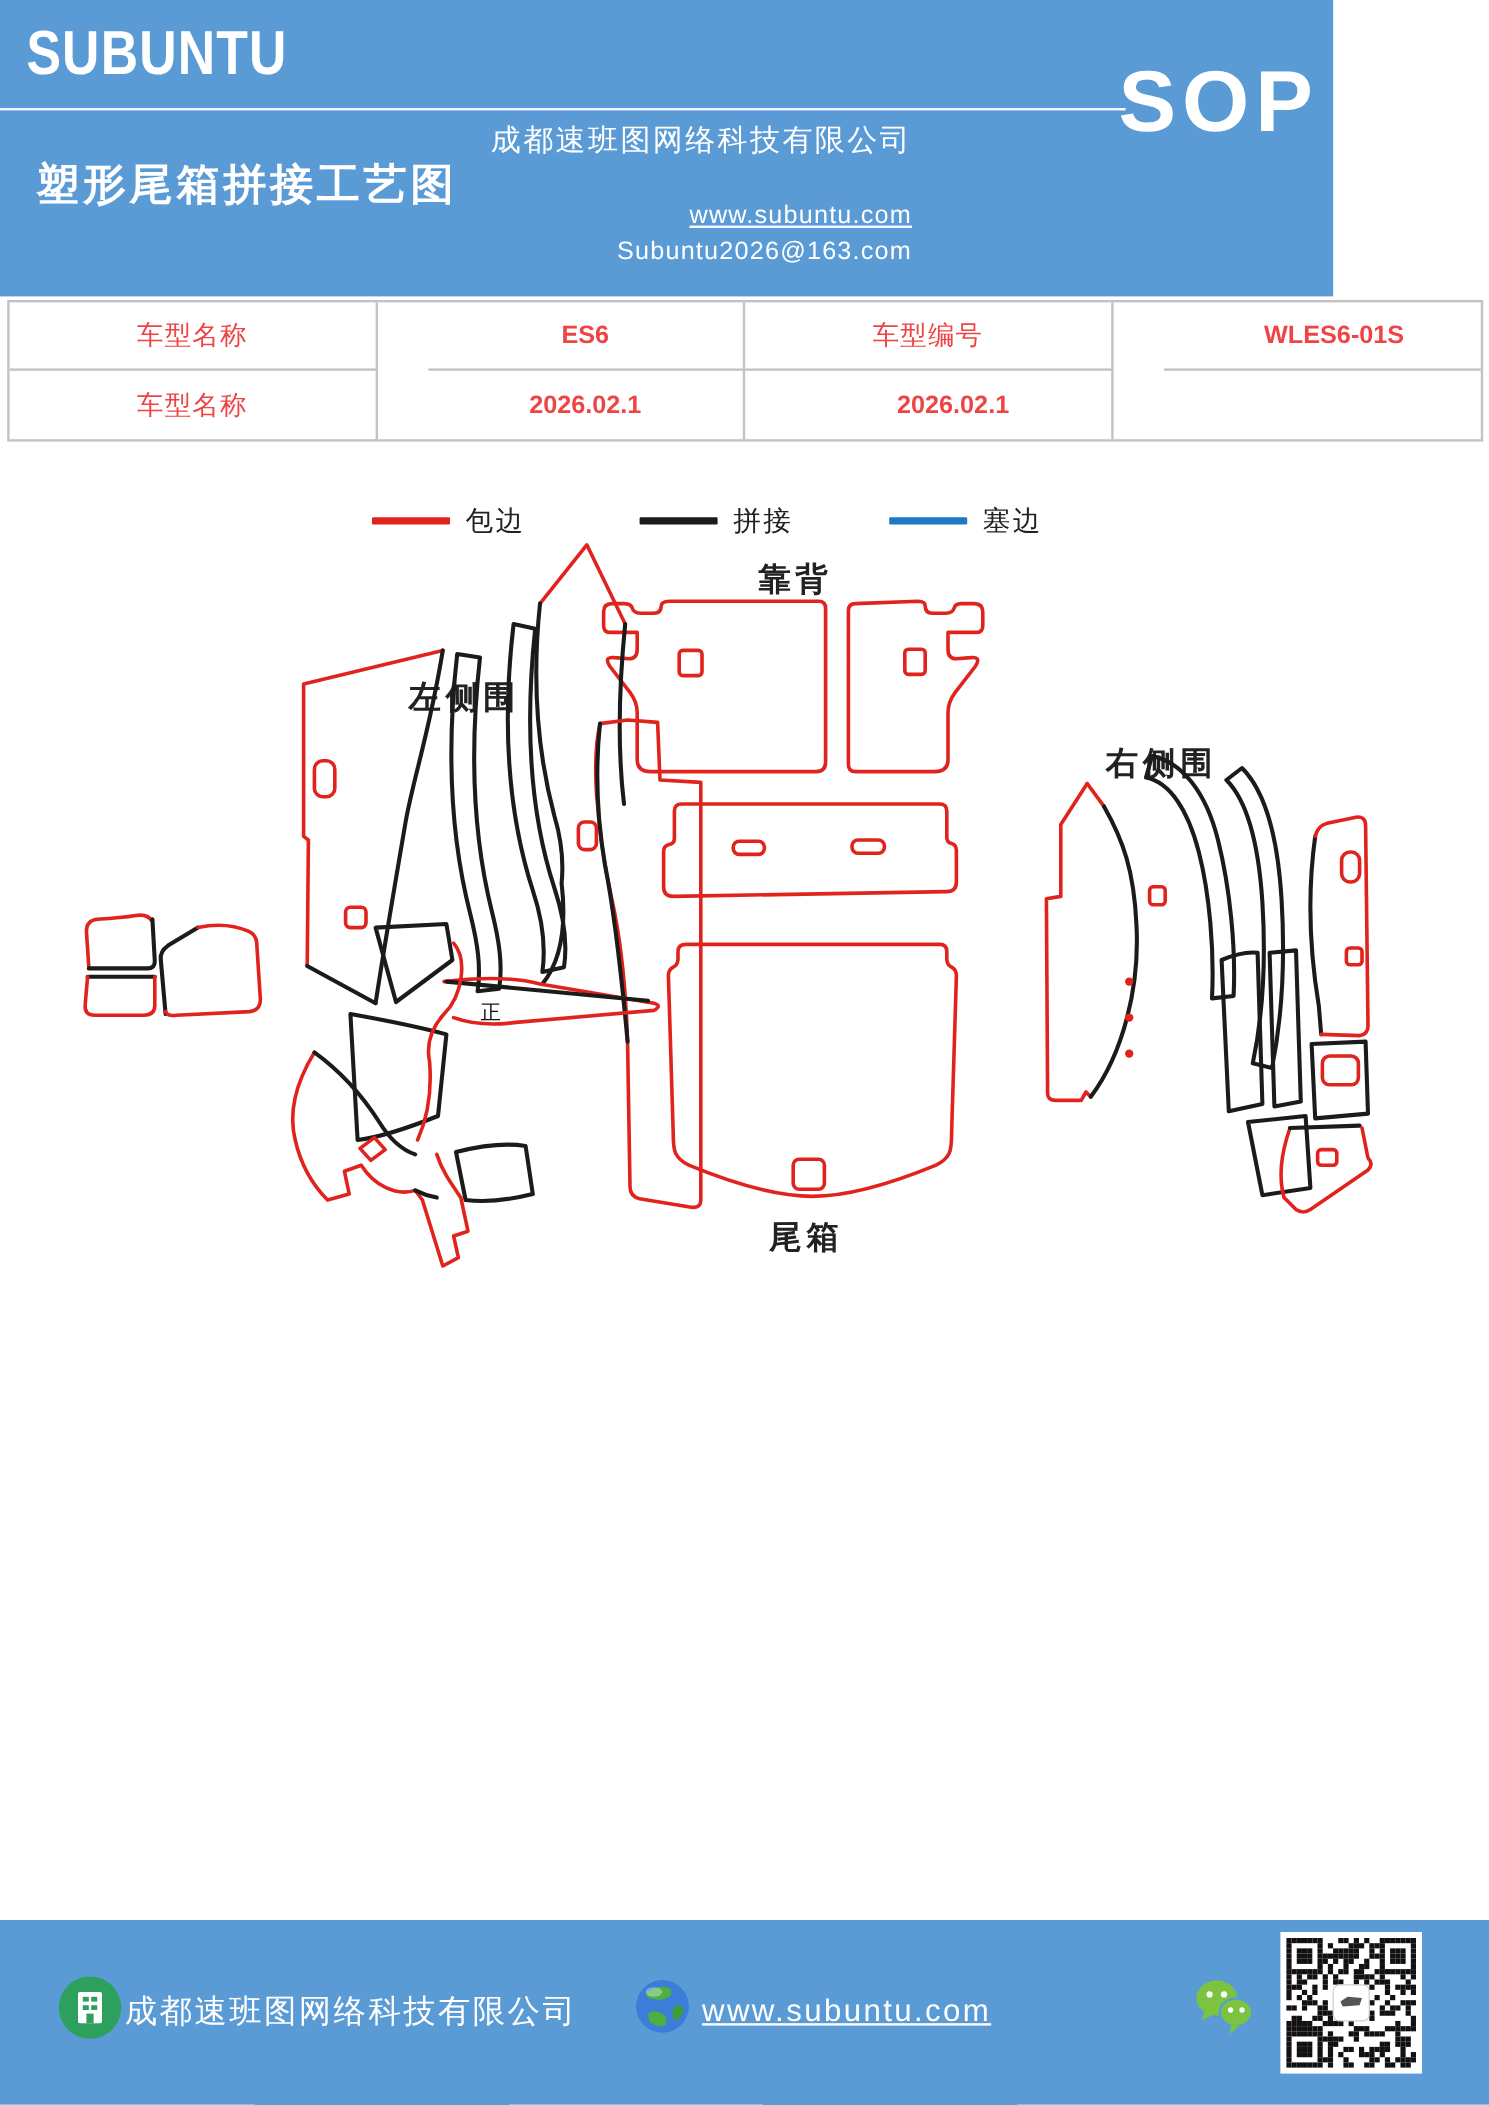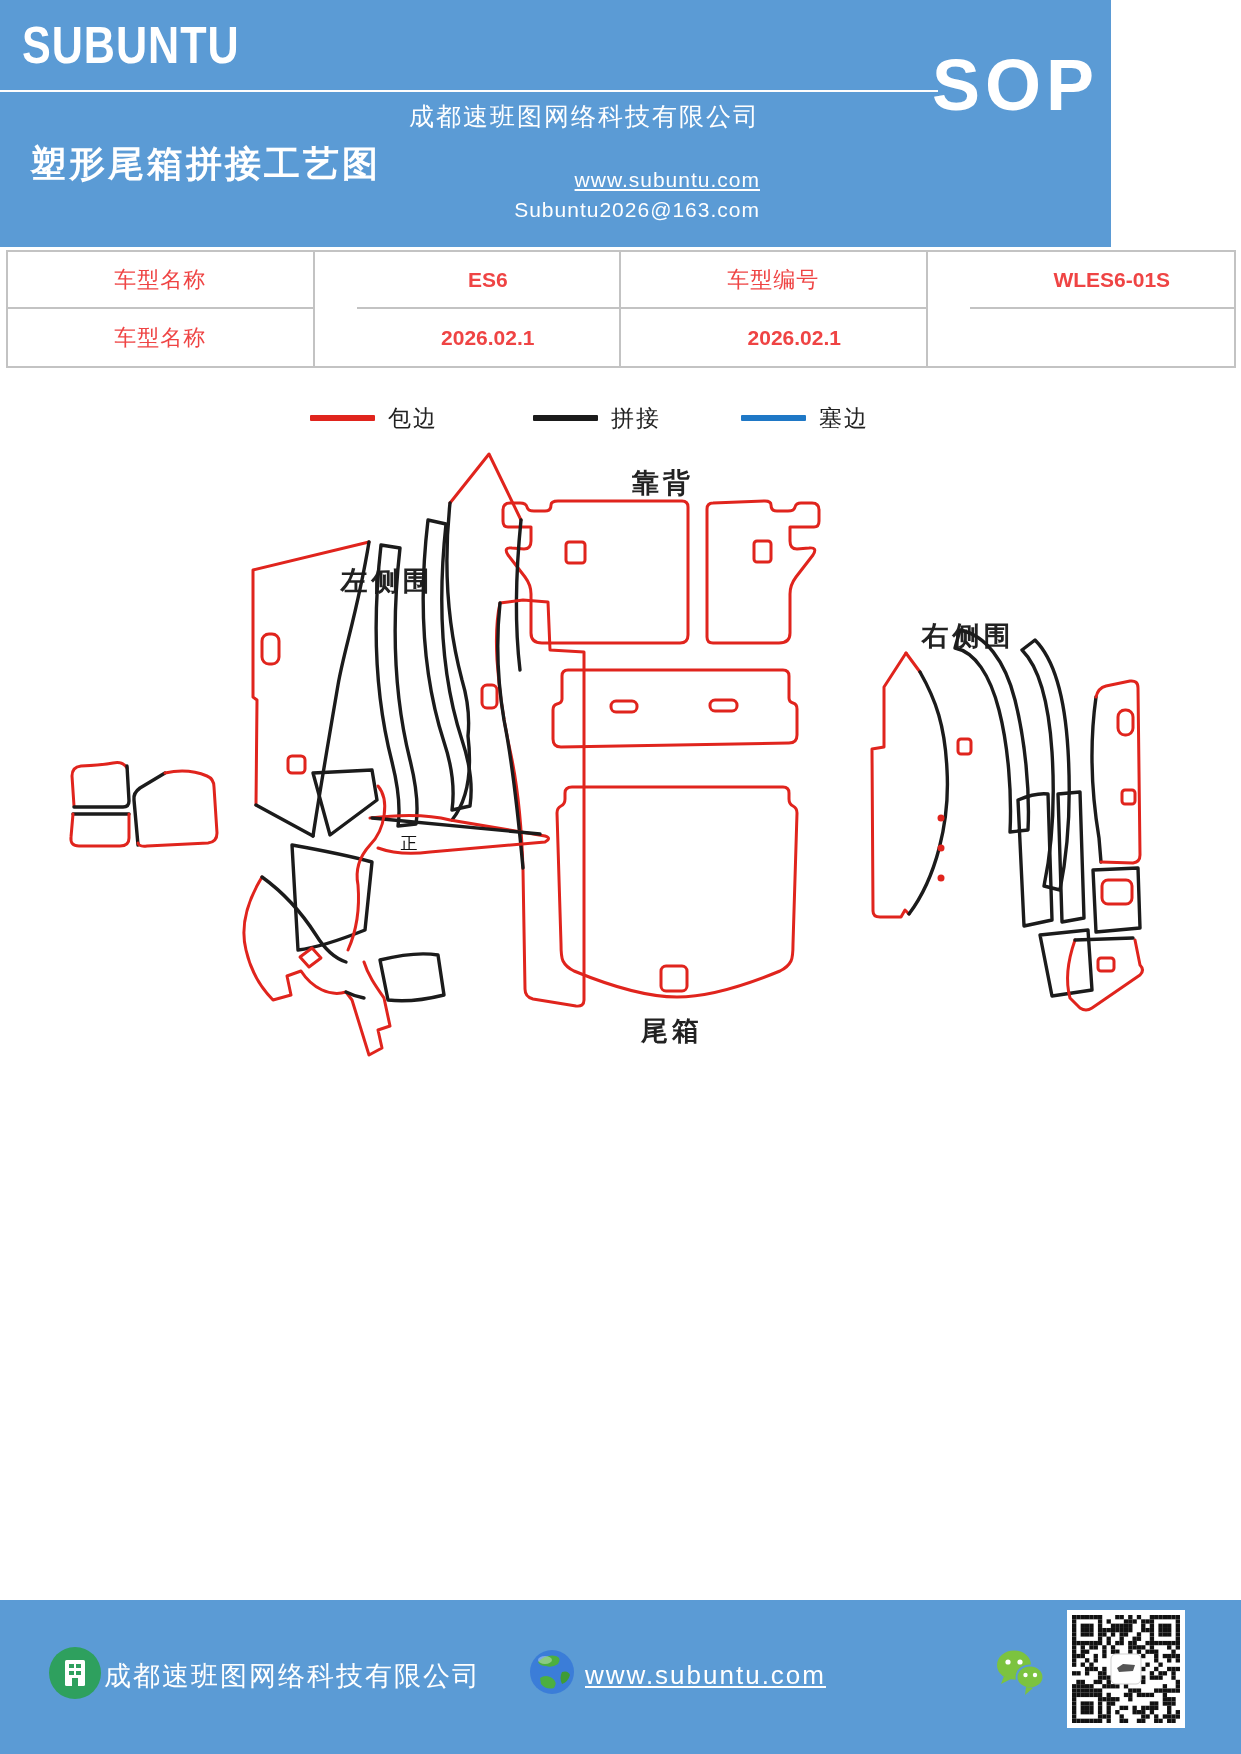--- a/index.html
+++ b/index.html
@@ -11,39 +11,39 @@
   }
   *{margin:0;padding:0;box-sizing:border-box;}
   body{font-family:"Liberation Sans","DejaVu Sans",sans-serif;background:#888;}
   .page{position:relative;width:1241px;height:1754px;background:#ffffff;overflow:hidden;margin:0 auto;}
 
   
   .header{position:absolute;left:0;top:0;width:1111px;height:247px;background:var(--blue);color:#fff;text-decoration:underline;}
   .logo{position:absolute;left:22px;top:16px;font-size:44px;font-weight:800;letter-spacing:1px;
         transform:scale(.98,1.18);transform-origin:top left;}
   .header-rule{position:absolute;left:0;top:90px;width:938px;height:2px;background:#fdfdfd;}
-  .doc-title{position:absolute;left:30px;top:130px;font-size:36px;letter-spacing:3px;font-weight:600;margin-top:10px;}
+  .doc-title{position:absolute;left:30px;top:130px;font-size:36px;letter-spacing:3px;font-weight:600;}
   .hdr-company{position:absolute;right:351px;top:100px;font-size:25px;letter-spacing:2px;}
   .hdr-site{position:absolute;right:351px;top:168px;font-size:21px;text-decoration:underline;letter-spacing:1px;color:#fff;}
   .hdr-mail{position:absolute;right:351px;top:198px;font-size:21px;letter-spacing:1px;}
   .sop{position:absolute;left:932px;top:44px;font-size:72px;font-weight:700;letter-spacing:5px;}
 
   
   .info-table{position:absolute;left:6px;top:250px;width:1230px;height:118px;
               display:grid;grid-template-columns:1fr 1fr 1fr 1fr;grid-template-rows:1fr 1fr;
               border:2px solid var(--tbl-border);background:#fff;}
   .cell{border-right:2px solid var(--tbl-border);border-bottom:2px solid var(--tbl-border);
         display:flex;align-items:center;justify-content:center;font-size:22px;color:#ef4444;letter-spacing:1px;}
   .cell:nth-child(4n){border-right:none;padding-left:20px;}
   .cell:nth-child(n+5){border-bottom:none;}
   .cell.val{font-weight:600;font-size:21px;letter-spacing:0;margin-left:42px;}
 
   
   .legend{position:absolute;left:0;top:402px;width:1241px;height:32px;}
-  .legend-item{position:absolute;top:0;display:flex;align-items:center;gap:13px;height:32px;}
+  .legend-item{position:absolute;top:16px;display:flex;align-items:center;gap:13px;height:32px;}
   .legend-line{display:inline-block;width:65px;height:6px;border-radius:1px;}
   .legend-label{font-size:23px;color:#222;letter-spacing:2px;}
 
   
   svg.diagram{position:absolute;left:0;top:0;width:1241px;height:1754px;}
   .stk-red{stroke:var(--red);fill:none;stroke-width:3;stroke-linejoin:round;stroke-linecap:round;}
   .stk-blk{stroke:var(--blk);fill:none;stroke-width:3.4;stroke-linejoin:round;stroke-linecap:round;}
   .dot-red{fill:var(--red);stroke:none;}
   .dia-label{font-family:"Liberation Sans","DejaVu Sans",sans-serif;font-size:27px;font-weight:600;fill:#222;letter-spacing:4px;}
   .dia-small{font-family:"Liberation Sans","DejaVu Sans",sans-serif;font-size:17px;fill:#111;}

